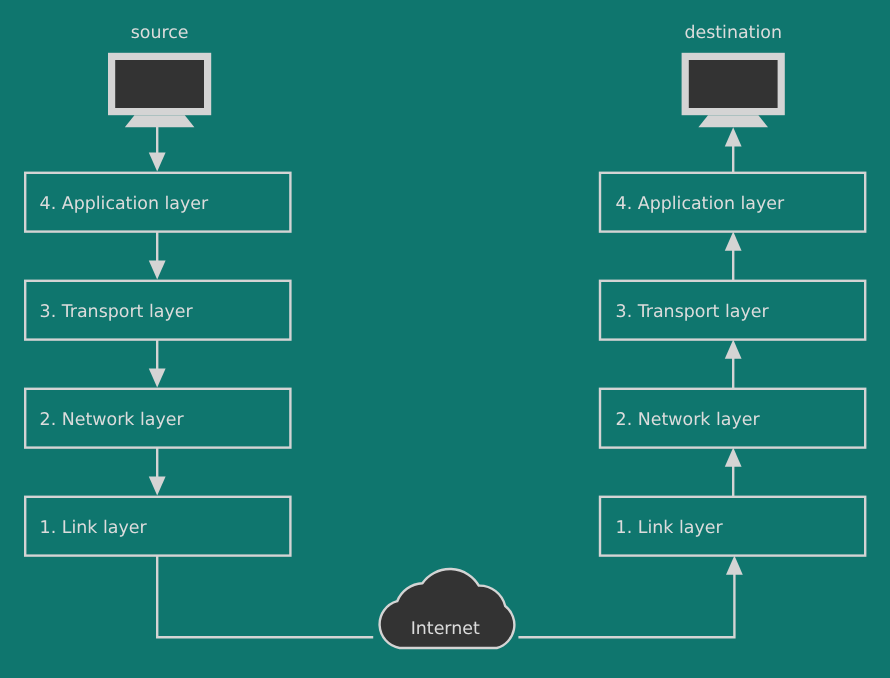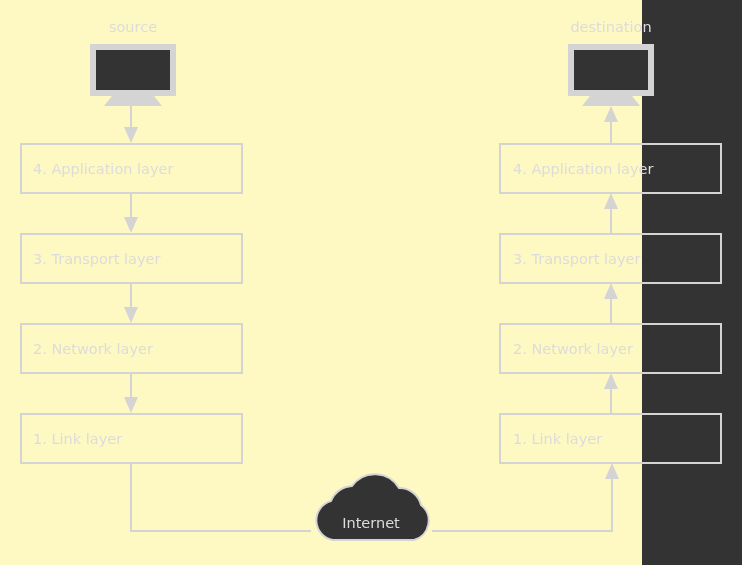--- a/index.html
+++ b/index.html
@@ -8,23 +8,23 @@
     background: #333333;
   }
   body {
     width: 742px;
     height: 565px;
     overflow: hidden;
     font-family: "DejaVu Sans", "Liberation Sans", sans-serif;
   }
   #diagram-root {
     position: relative;
-    width: 642px;
+    width: 742px;
     height: 565px;
-    background: #fef9c3;
+    background: #0f766e;
   }
   #diagram-svg {
     position: absolute;
     top: 0;
     left: 0;
     width: 742px;
     height: 565px;
     display: block;
   }
   .layer-box-label {

